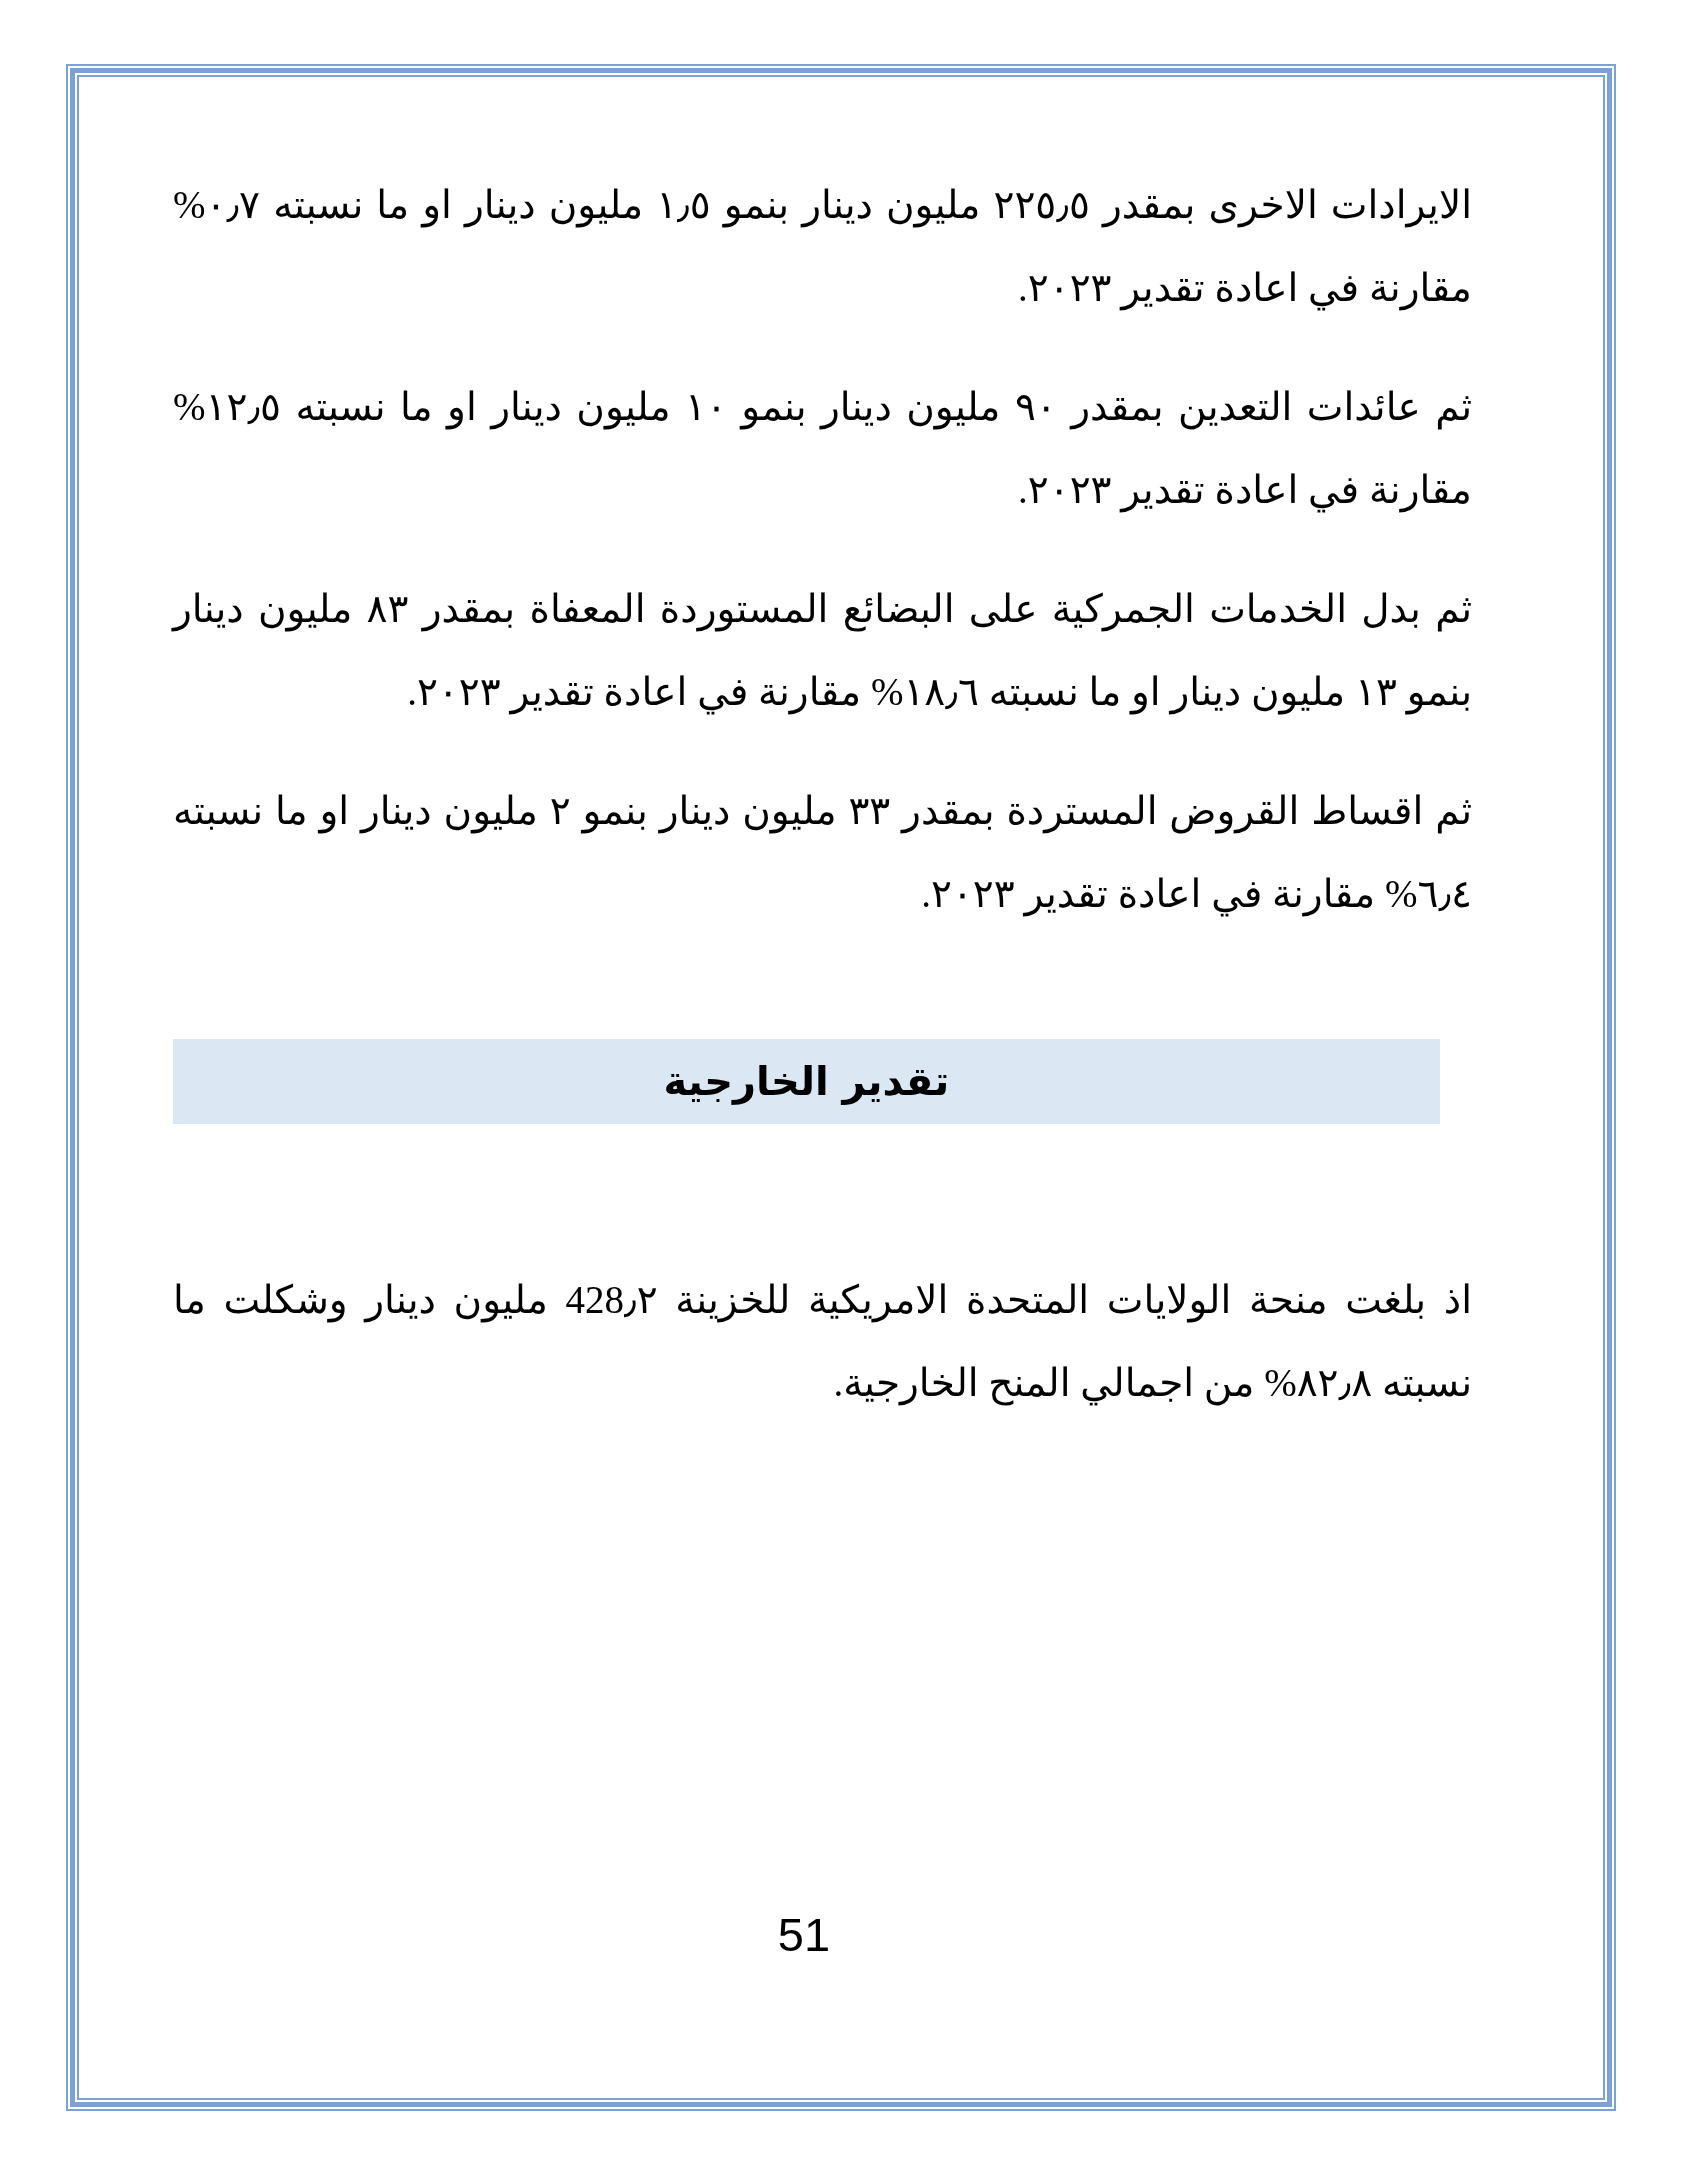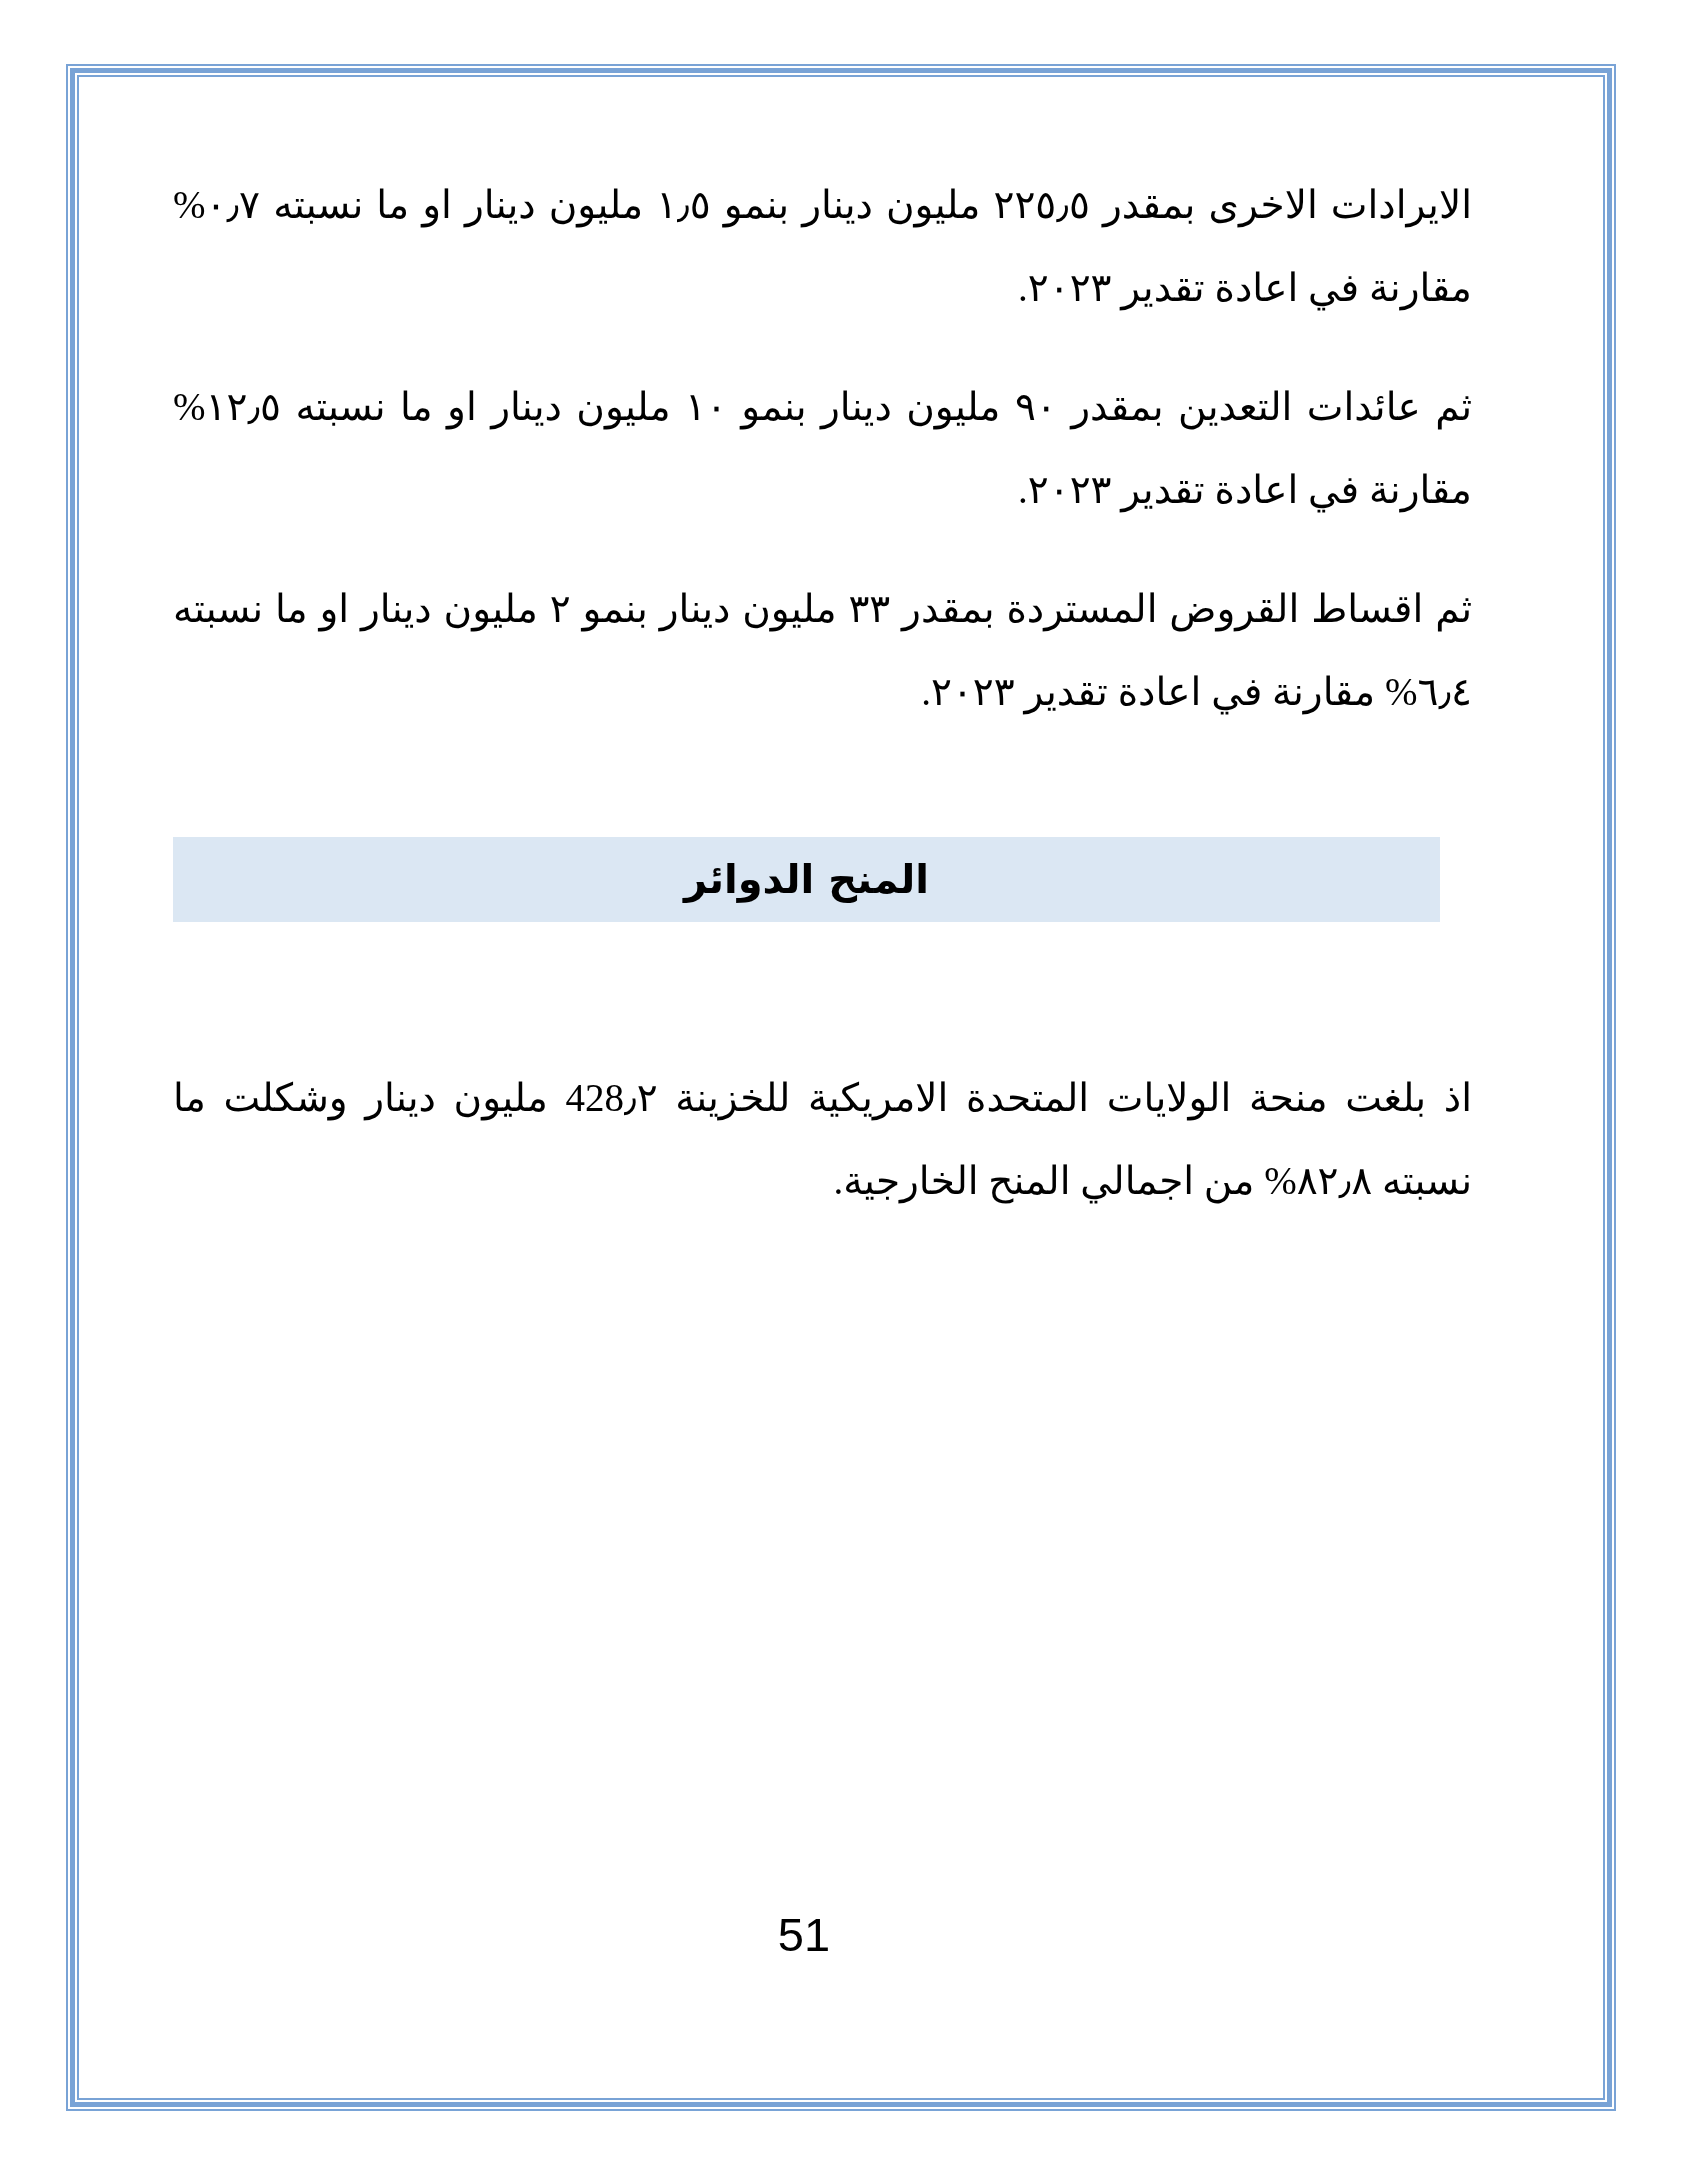--- a/index.html
+++ b/index.html
@@ -87,24 +87,25 @@
 
   <div class="frame-outer">
     <div class="frame-mid">
       <div class="frame-inner"></div>
     </div>
   </div>
 
   <div class="content" dir="rtl" lang="ar">
     <p class="body-par">الايرادات الاخرى بمقدر ٢٢٥٫٥ مليون دينار بنمو ١٫٥ مليون دينار او ما نسبته ٠٫٧% مقارنة في اعادة تقدير ٢٠٢٣.</p>
     <p class="body-par">ثم عائدات التعدين بمقدر ٩٠ مليون دينار بنمو ١٠ مليون دينار او ما نسبته ١٢٫٥% مقارنة في اعادة تقدير ٢٠٢٣.</p>
+    <p class="body-par">ثم بدل الخدمات الجمركية على البضائع المستوردة المعفاة بمقدر ٨٣ مليون دينار بنمو ١٣ مليون دينار او ما نسبته ١٨٫٦% مقارنة في اعادة تقدير ٢٠٢٣.</p>
     <p class="body-par">ثم اقساط القروض المستردة بمقدر ٣٣ مليون دينار بنمو ٢ مليون دينار او ما نسبته ٦٫٤% مقارنة في اعادة تقدير ٢٠٢٣.</p>
 
     <div class="heading-band">
-      <span class="heading-text">المنح الدوائر</span>
+      <span class="heading-text">تقدير الخارجية</span>
     </div>
 
     <p class="body-par">اذ بلغت منحة الولايات المتحدة الامريكية للخزينة 428٫٢ مليون دينار وشكلت ما نسبته ٨٢٫٨% من اجمالي المنح الخارجية.</p>
   </div>
 
   <div class="page-number">51</div>
 
 </div>
 
 

